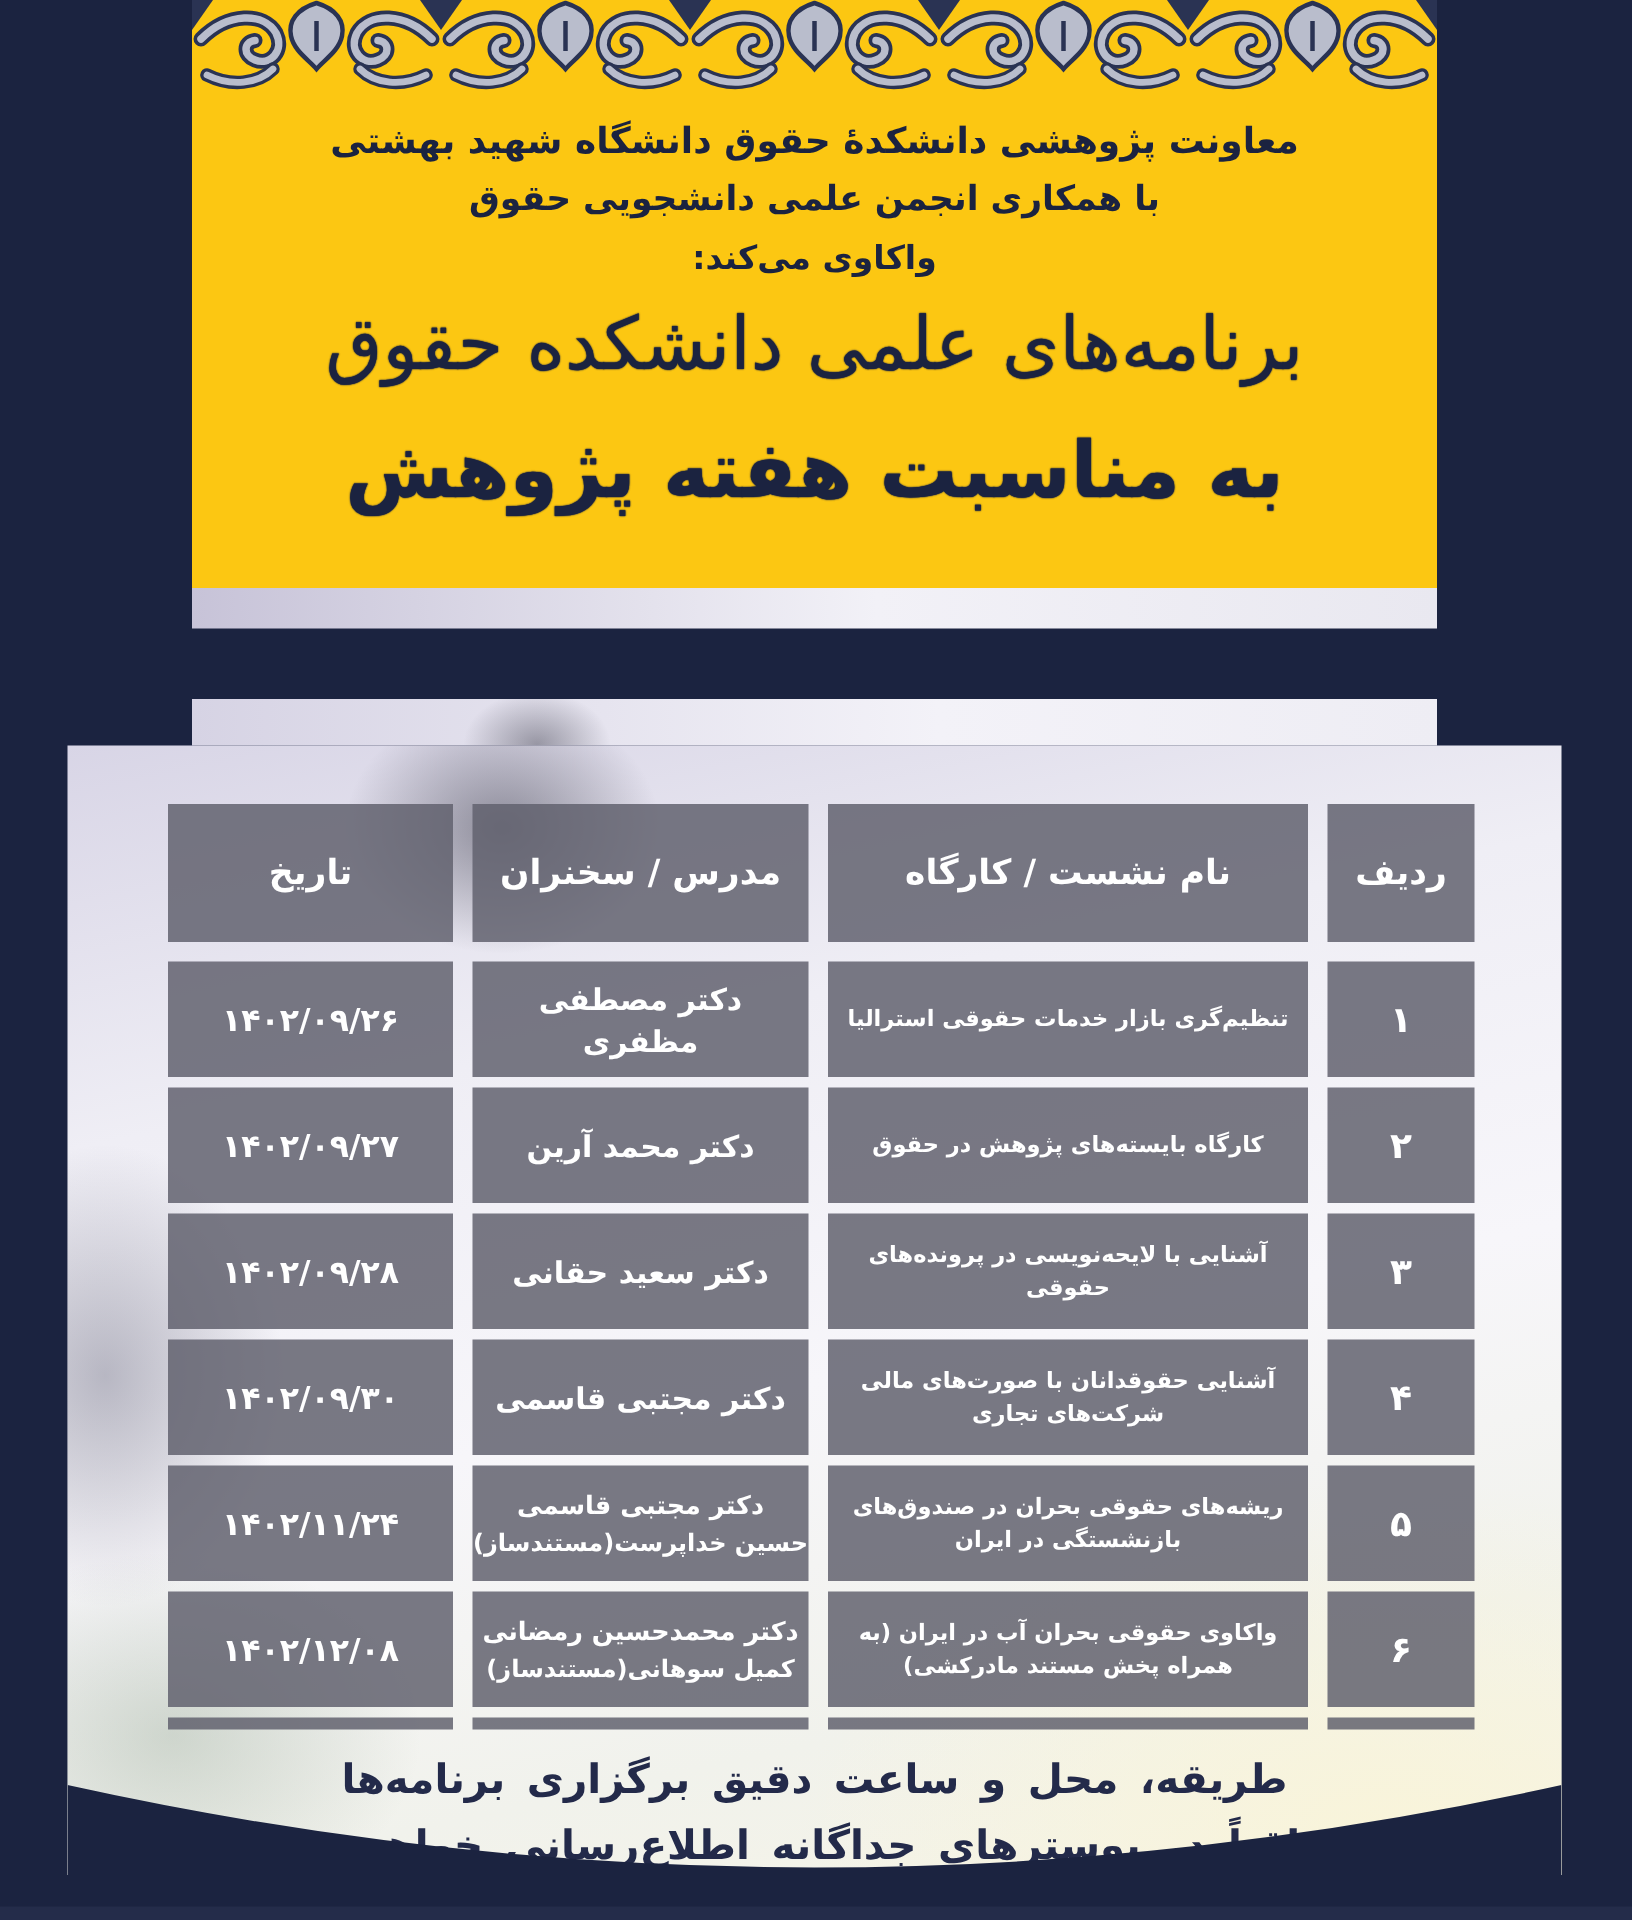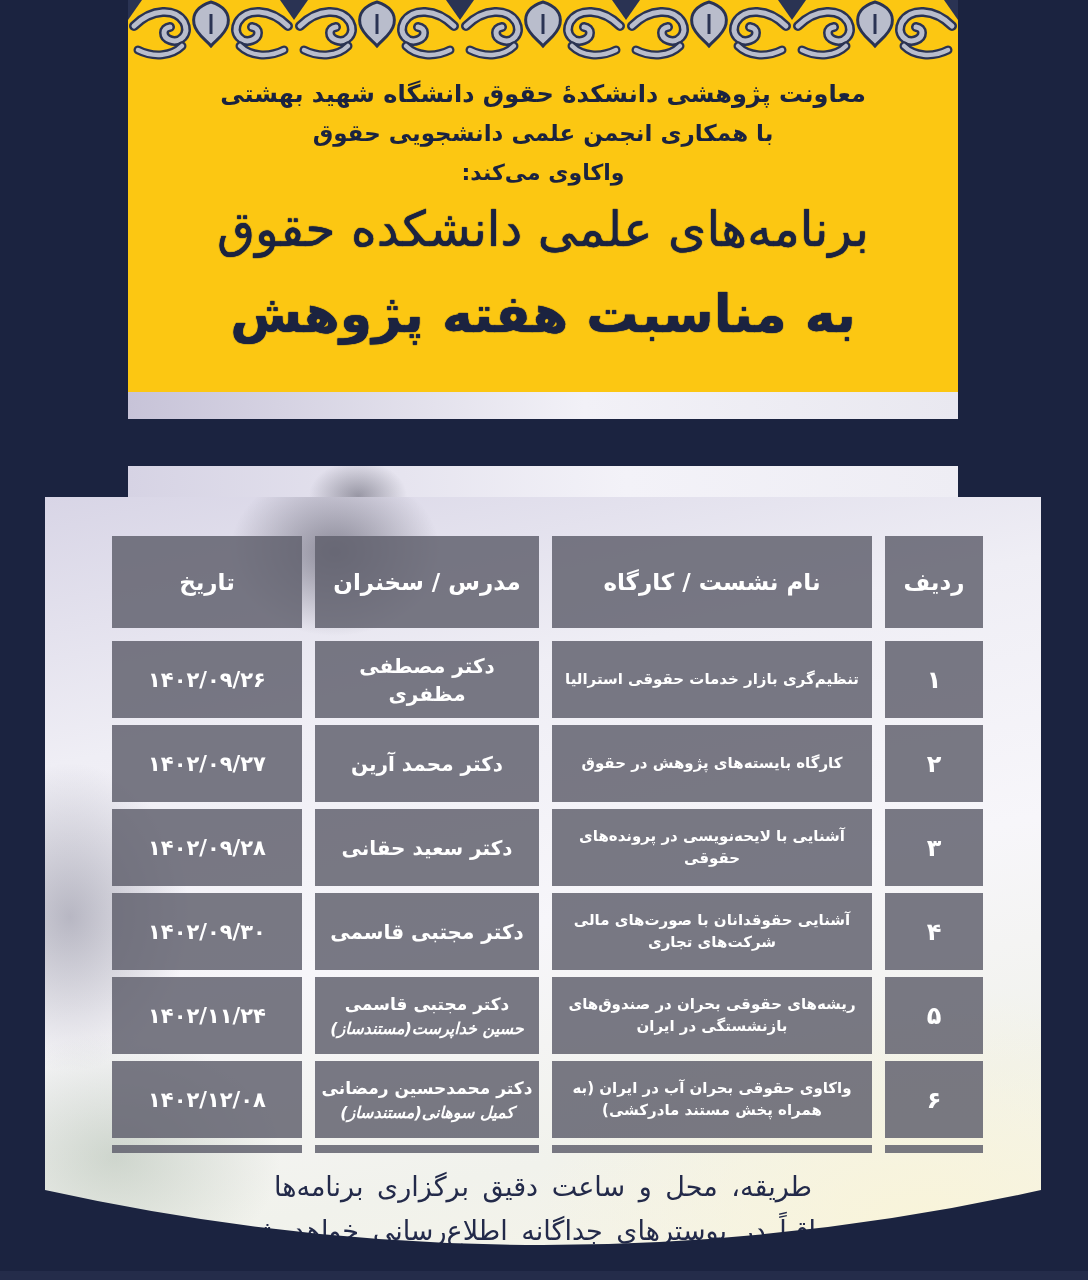--- a/index.html
+++ b/index.html
@@ -62,29 +62,29 @@
     color:#ffffff;text-align:center;
     display:flex;flex-direction:column;align-items:center;justify-content:center;
     height:92px;
   }
   .tdata .cell{height:77px;}
   .thead .cell{font-size:23px;font-weight:bold;}
   .c-num{font-size:24px;font-weight:bold;}
   .c-session{font-size:15px;font-weight:bold;line-height:1.45;padding:0 8px;}
   .c-speaker{font-size:20px;font-weight:bold;line-height:1.4;padding:0 6px;}
   .two .c-speaker{font-size:17px;}
-  .sp2{font-size:16px;font-weight:bold;margin-top:2px;font-style:italic;}
+  .sp2{font-size:16px;font-weight:bold;margin-top:2px;}
   .c-date{font-size:21px;letter-spacing:2px;direction:ltr;font-weight:700;}
   .tstub .cell{height:8px;}
   .tstub{margin-top:2px;}
   
   .footer{
     position:relative;z-index:2;
     margin-top:12px;text-align:center;color:#232a4a;
-    font-size:27px;font-weight:400;line-height:1.62;word-spacing:5px;
+    font-size:27px;font-weight:700;line-height:1.62;word-spacing:5px;
   }
   
   .curve{position:absolute;left:0;bottom:0;width:996px;height:65px;z-index:3;display:block;}
   .bottom-strip{
     position:absolute;left:0;top:1271px;width:1088px;height:9px;
     background:#2b3452;opacity:.55;
   }
 </style>
 </head>
 <body>

